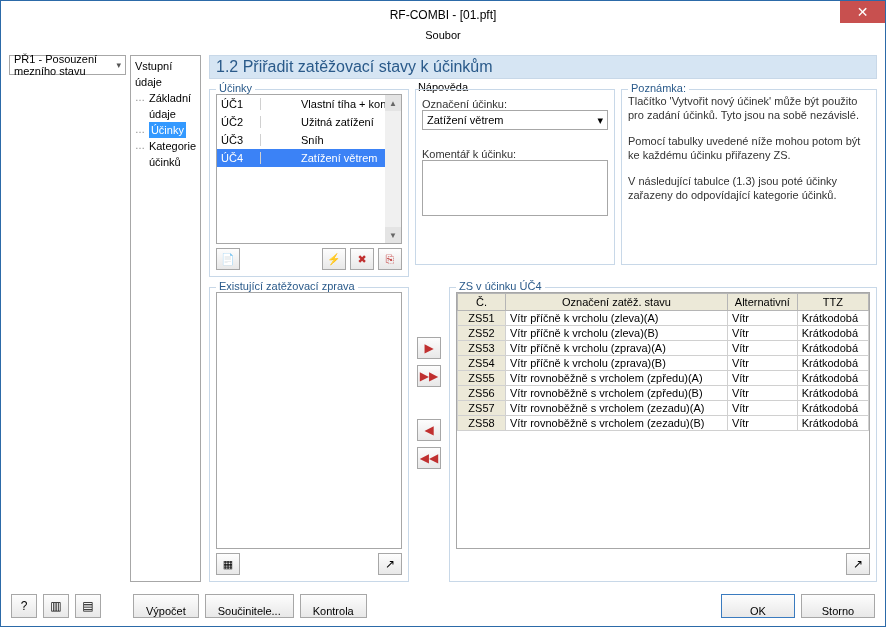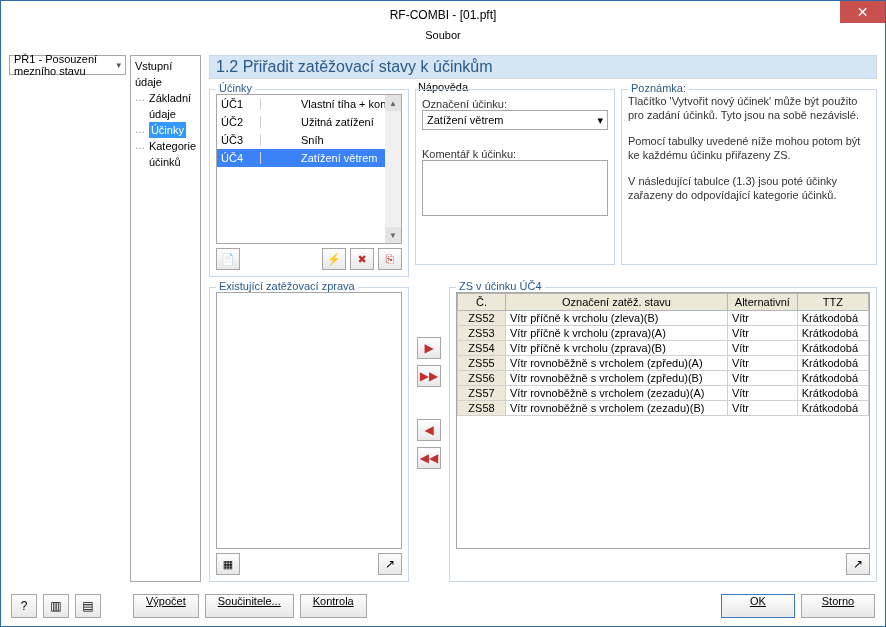--- a/index.html
+++ b/index.html
@@ -48,21 +48,21 @@
   .bottom-icons { display:flex; justify-content:space-between; margin-top:4px; }
   .arrows-col { width:28px; display:flex; flex-direction:column; align-items:center; justify-content:flex-start; padding-top:56px; gap:6px; }
   .arrbtn { width:24px; height:22px; border:1px solid #a7a7a7; background:linear-gradient(#fdfdfd,#e8e8e8); display:flex; align-items:center; justify-content:center; color:#c03030; font-size:12px; cursor:pointer; }
   .zs-box { flex:1; display:flex; flex-direction:column; min-width:0; }
   .zs-table-wrap { flex:1; border:1px solid #a7a7a7; overflow:auto; background:#fff; }
   table.zs { border-collapse:collapse; width:100%; }
   table.zs th { background:#ece9d8; border:1px solid #b5b5b5; padding:2px 4px; font-weight:normal; position:sticky; top:0; }
   table.zs td { border:1px solid #d0d0d0; padding:1px 4px; white-space:nowrap; }
   table.zs td.c-num { background:#ece9d8; text-align:center; width:48px; }
   .footer { height:40px; border-top:0; display:flex; align-items:center; padding:0 10px; gap:6px; }
-  .btn { height:24px; border:1px solid #a7a7a7; background:linear-gradient(#fdfdfd,#e8e8e8); padding:0 12px; display:flex; align-items:flex-start; cursor:pointer;text-decoration:underline; }
+  .btn { height:24px; border:1px solid #a7a7a7; background:linear-gradient(#fdfdfd,#e8e8e8); padding:0 12px; display:flex; align-items:flex-end; cursor:pointer; }
   .btn.primary { border:1px solid #3a7bbf; }
   .iconbtn.sm { width:26px; height:24px; }
 </style>
 </head>
 <body>
 
 <div class="window">
   <div class="titlebar">
     <span class="title">RF-COMBI - [01.pft]</span>
     <div class="close">✕</div>
@@ -191,20 +191,26 @@
                 <thead>
                     <tr>
                   <th>Č.</th>
                   <th>Označení zatěž. stavu</th>
                   <th>Alternativní</th>
                   <th>TTZ</th>
                 </tr>
                   </thead>
                 <tbody id="zs-body">
                     <tr>
+                      <td class="c-num">ZS51</td>
+                      <td>Vítr příčně k vrcholu (zleva)(A)</td>
+                      <td>Vítr</td>
+                      <td>Krátkodobá</td>
+                    </tr>
+                    <tr>
                       <td class="c-num">ZS52</td>
                       <td>Vítr příčně k vrcholu (zleva)(B)</td>
                       <td>Vítr</td>
                       <td>Krátkodobá</td>
                     </tr>
                     <tr>
                       <td class="c-num">ZS53</td>
                       <td>Vítr příčně k vrcholu (zprava)(A)</td>
                       <td>Vítr</td>
                       <td>Krátkodobá</td>

